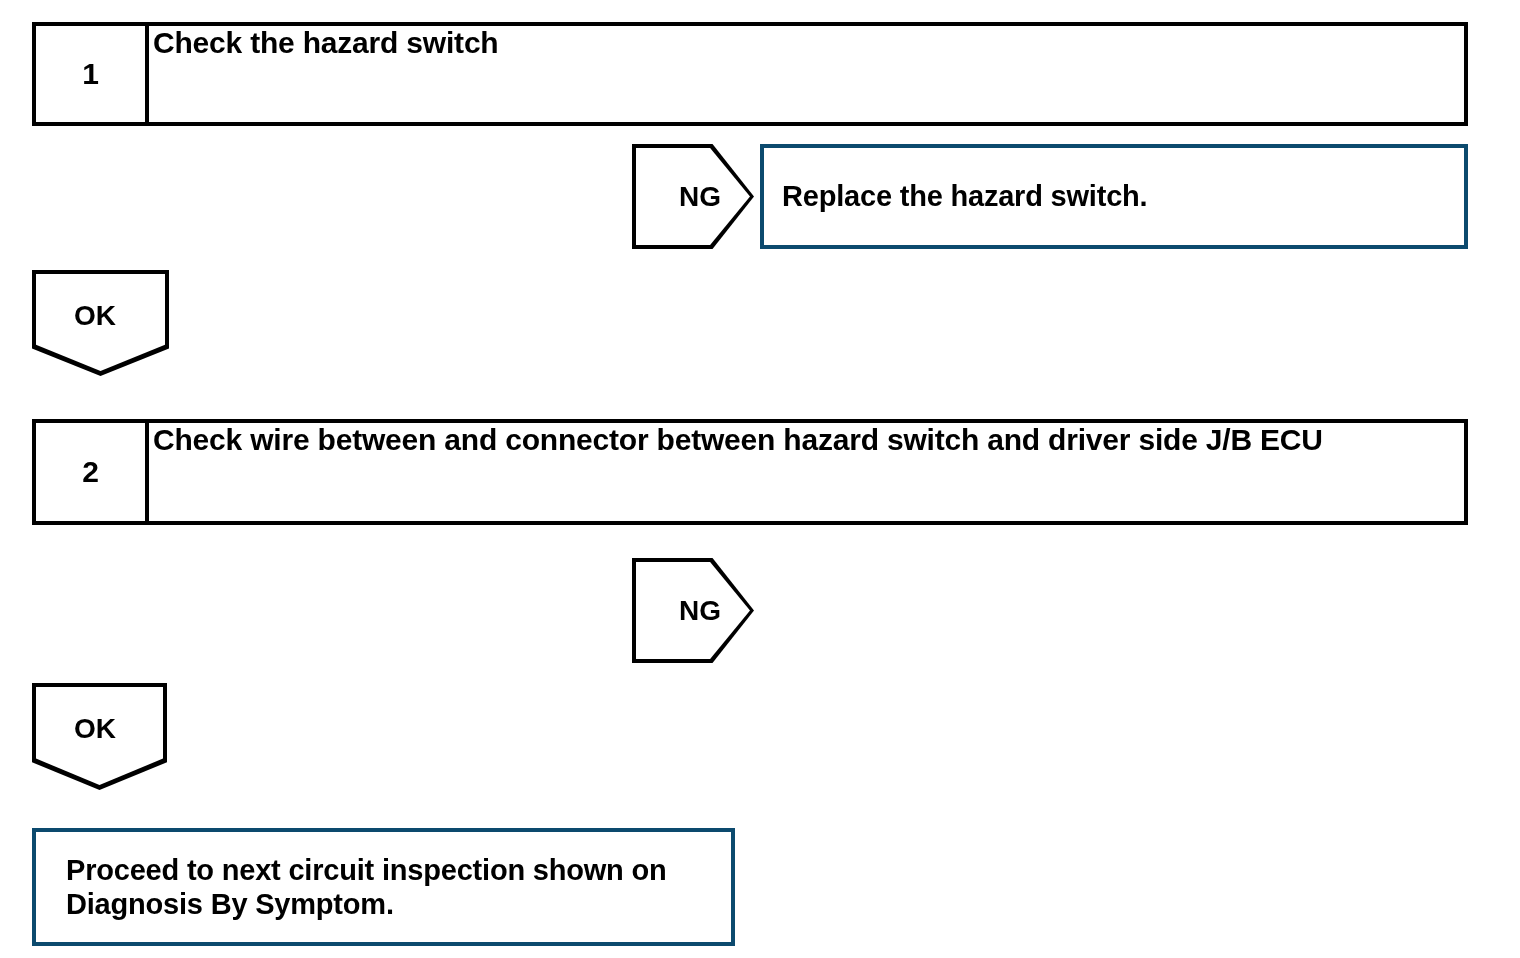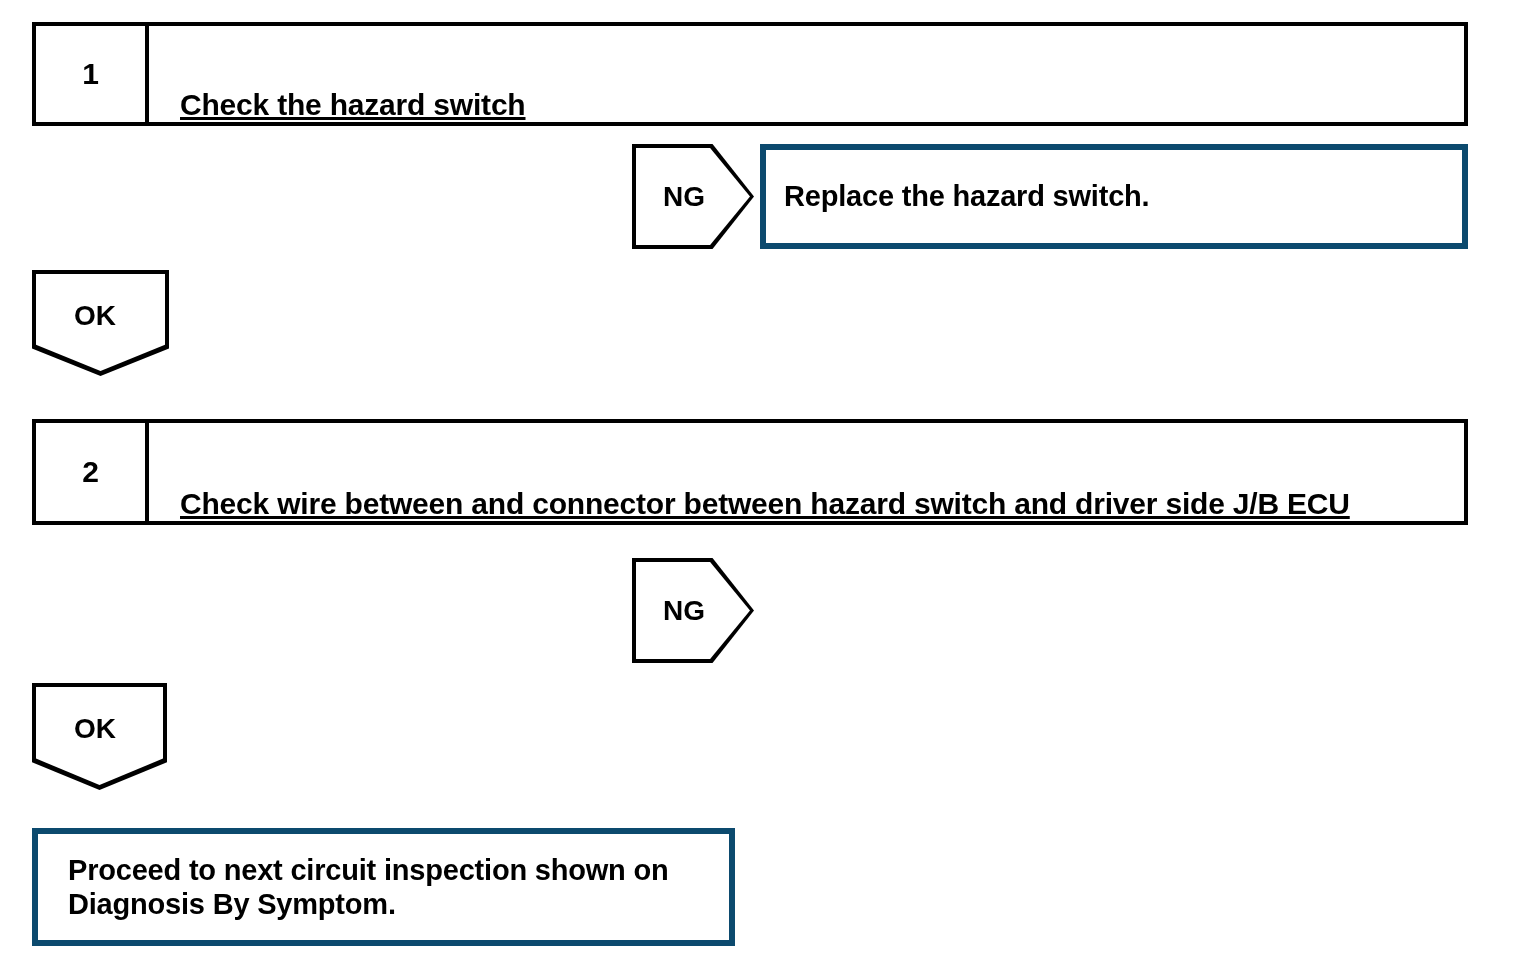--- a/index.html
+++ b/index.html
@@ -40,38 +40,37 @@
   .step-num {
     font-size: 30px;
     font-weight: bold;
     color: #000000;
     line-height: 1;
   }
   .step-text-cell {
     box-sizing: border-box;
     flex: 1 1 auto;
     display: flex;
-    align-items: flex-end;
-    padding-left: 31px;
+    align-items: flex-start;
+    padding-left: 4px;
     padding-right: 10px;
-    text-decoration: underline;
   }
   .step-text {
     font-size: 30px;
     font-weight: bold;
     color: #000000;
     line-height: 1.12;
     letter-spacing: -0.2px;
   }
 
   
   .plain-box {
     position: absolute;
     box-sizing: border-box;
-    border: 6px solid #0c4a6e;
+    border: 4px solid #0c4a6e;
     background: #ffffff;
     display: flex;
     align-items: center;
     padding-left: 18px;
     padding-right: 12px;
   }
   .plain-box .plain-text {
     font-size: 29px;
     font-weight: bold;
     color: #000000;
@@ -93,20 +92,21 @@
     top: 4px;
     left: 4px;
     right: 4px;
     bottom: 4px;
     background: #ffffff;
     -webkit-clip-path: polygon(0% 0%, 65% 0%, 100% 50%, 65% 100%, 0% 100%);
     clip-path: polygon(0% 0%, 65% 0%, 100% 50%, 65% 100%, 0% 100%);
     display: flex;
     align-items: center;
     justify-content: flex-start;
+    padding-left: 16px;
   }
   .ng-arrow .ng-label {
     font-size: 28px;
     font-weight: bold;
     color: #000000;
     line-height: 1;
     margin-left: 27px;
   }
 
   

